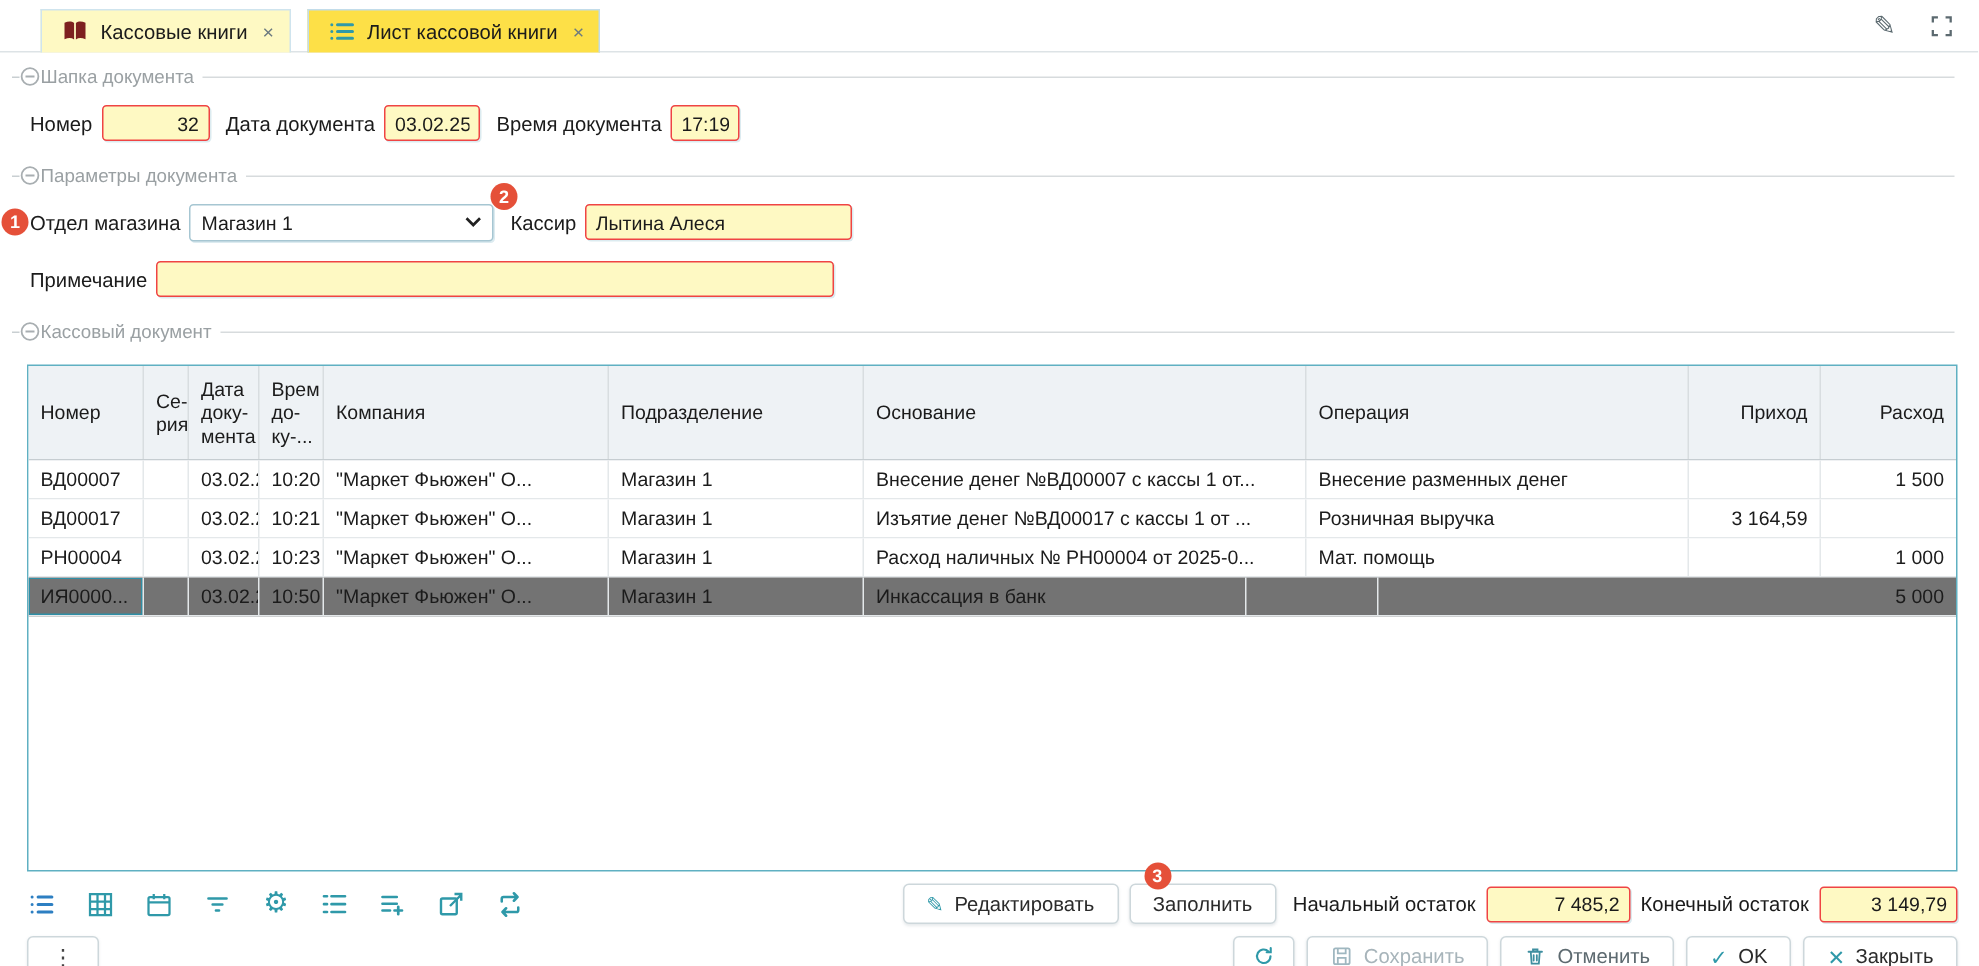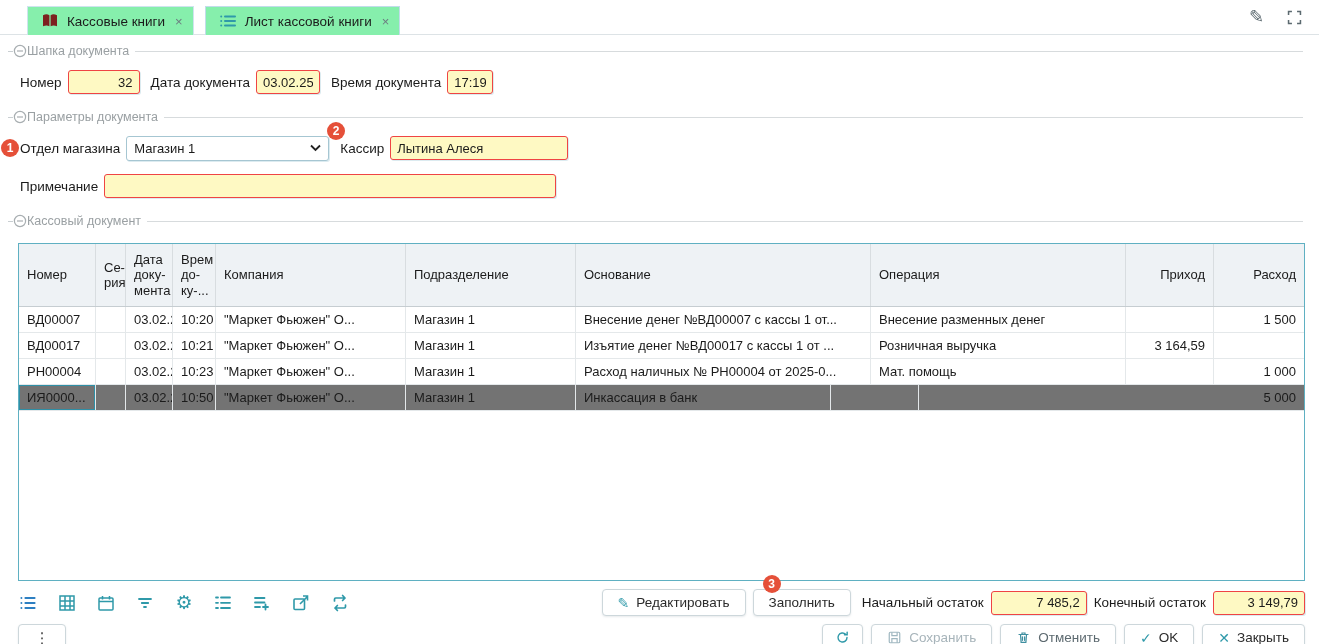--- a/index.html
+++ b/index.html
@@ -6,23 +6,23 @@
   html,body { background:#fff; }
   .app{
     position:relative; width:1319px; height:644px; overflow:hidden;
     background:#fff; color:#1b1b1b;
     font-family:"Liberation Sans","DejaVu Sans",sans-serif; font-size:13px;
   }
   
   .tabbar{display:flex; align-items:flex-end; height:35px; padding-left:27px;
     border-bottom:1px solid #dde3e6; background:#fff;}
   .tab{display:flex; align-items:center; gap:7px; height:29px; padding:0 10px 0 12px;
-    margin-right:11px; margin-bottom:-1px; background:#86efac;
+    margin-right:11px; margin-bottom:-1px; background:#fef9c3;
     border:1px solid #cfe4ee; border-bottom:none; font-size:13.5px; cursor:default;}
-  .tab.active{background:#86efac; border-color:#c2dcea;}
+  .tab.active{background:#fde047; border-color:#c2dcea;}
   .tab-label{white-space:nowrap;}
   .tab-close{color:#6c7a80; font-size:13px; margin-left:3px; line-height:1;}
   .tabbar-actions{margin-left:auto; display:flex; align-items:center; gap:22px;
     padding-right:16px; align-self:center;}
   .topicon{color:#5c6a70; font-size:18px; line-height:1; display:inline-flex;}
   
   .content{display:flex; flex-direction:column;}
   .section-title{display:flex; align-items:center; gap:0; height:16px;
     margin:8px 16px 4px 8px; color:#9aa0a3; font-size:12.5px;}
   .stub{width:5px; height:1px; background:#c9cfd2;}

